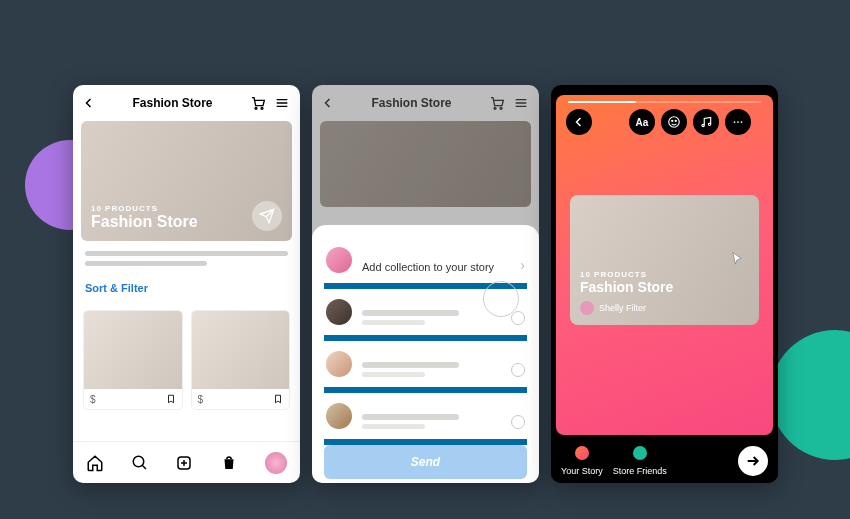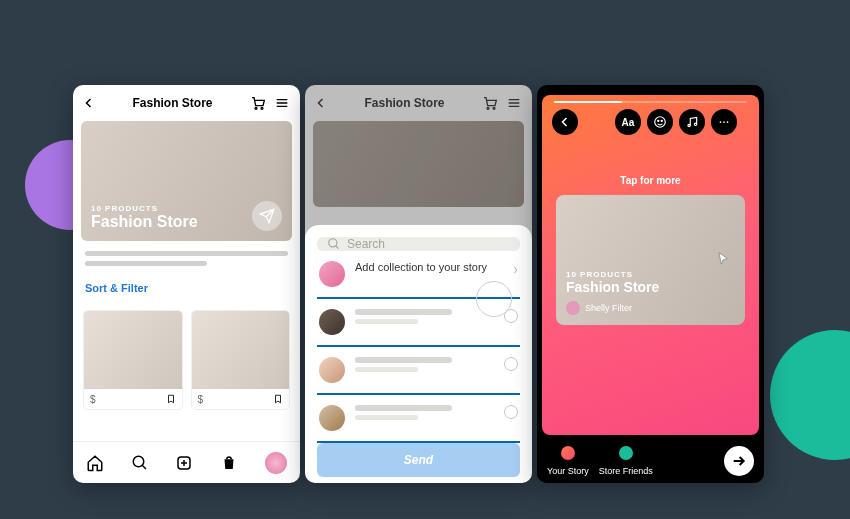--- a/index.html
+++ b/index.html
@@ -4,21 +4,21 @@
 <style>
   * { box-sizing: border-box; margin: 0; padding: 0; }
   body {
     width: 850px; height: 519px;
     background: #2f3d49;
     font-family: -apple-system, Helvetica, Arial, sans-serif;
     position: relative; overflow: hidden;
   }
   .bg-circle1 { position:absolute; width:90px; height:90px; border-radius:50%; background:#a975e3; left:25px; top:140px; }
   .bg-circle2 { position:absolute; width:130px; height:130px; border-radius:50%; background:#1abc9c; right:-50px; top:330px; }
-  .phones { position:absolute; left:73px; top:85px; display:flex; gap:5px; }
+  .phones { position:absolute; left:73px; top:85px; display:flex; gap:12px; }
   .phone { width:227px; height:398px; border-radius:10px; overflow:hidden; box-shadow:0 6px 24px rgba(0,0,0,.35); background:#fff; position:relative; }
 
   
   .p1-top { height:36px; display:flex; align-items:center; padding:0 10px; gap:8px; }
   .p1-title { flex:1; text-align:center; font-weight:700; font-size:12px; }
   .p1-hero { margin:0 8px; height:120px; border-radius:6px; background:linear-gradient(120deg,#d9cfc6,#bfb6ad); position:relative; padding:10px; color:#fff; display:flex; flex-direction:column; justify-content:flex-end; }
   .p1-hero .count { font-size:8px; letter-spacing:1px; font-weight:600; }
   .p1-hero .name { font-size:16px; font-weight:700; }
   .p1-share { position:absolute; right:10px; bottom:10px; width:30px; height:30px; border-radius:50%; background:rgba(255,255,255,.4); display:flex; align-items:center; justify-content:center; }
   .p1-lines { margin:10px 12px; }
@@ -32,21 +32,21 @@
   .p1-nav .ic { width:18px; height:18px; display:flex; align-items:center; justify-content:center; }
   .avatar-sm { width:22px; height:22px; border-radius:50%; background:radial-gradient(circle,#f7b6d2,#e27ba8); }
 
   
   .p2 { background:#bdbdbd; }
   .p2-top { height:36px; display:flex; align-items:center; padding:0 10px; gap:8px; }
   .p2-top .ttl { flex:1; text-align:center; font-weight:700; font-size:12px; color:#333; }
   .p2-hero { margin:0 8px; height:86px; border-radius:6px; background:linear-gradient(120deg,#a09891,#8e867e); filter:brightness(.85); }
   .p2-sheet { position:absolute; left:0; right:0; bottom:0; top:140px; background:#fff; border-radius:14px 14px 10px 10px; padding:12px; display:flex; flex-direction:column; }
   .p2-search { background:#ecece8; border-radius:6px; height:30px; display:flex; align-items:center; padding:0 10px; gap:6px; color:#a8a49d; font-size:12px; }
-  .p2-row { display:flex; align-items:flex-start; gap:10px; padding:10px 2px; border-bottom:2px solid #0369a1; }
+  .p2-row { display:flex; align-items:flex-end; gap:10px; padding:10px 2px; border-bottom:6px solid #0369a1; }
   .p2-row:last-of-type{border-bottom:none;}
   .p2-av { width:26px; height:26px; border-radius:50%; background:linear-gradient(135deg,#f3a6c2,#e06797); flex-shrink:0;}
   .p2-av.b{background:linear-gradient(135deg,#6e5f55,#3c332c);}
   .p2-av.c{background:linear-gradient(135deg,#f0d4c2,#c79576);}
   .p2-av.d{background:linear-gradient(135deg,#d2bfa8,#a27b4c);}
   .p2-txt { flex:1; }
   .p2-txt .l1 { height:6px; background:#d7d7d3; border-radius:3px; width:70%; margin-bottom:4px;}
   .p2-txt .l2 { height:5px; background:#e6e6e2; border-radius:3px; width:45%;}
   .p2-radio { width:14px; height:14px; border:1.5px solid #c8c8c2; border-radius:50%; }
   .p2-addlabel { font-size:11px; color:#333; flex:1; }
@@ -197,27 +197,20 @@
           <svg width="16" height="16" viewBox="0 0 24 24" stroke="#333" stroke-width="2">
             <line x1="4" y1="7" x2="20" y2="7"></line>
             <line x1="4" y1="12" x2="20" y2="12"></line>
             <line x1="4" y1="17" x2="20" y2="17"></line>
           </svg>
         </div>
     </div>
     <div class="p2-hero"></div>
 
     <div class="p2-sheet">
-      <div class="p2-search">
-        <svg width="14" height="14" viewBox="0 0 24 24" fill="none" stroke="#a8a49d" stroke-width="2">
-            <circle cx="10" cy="10" r="7"></circle>
-            <line x1="20" y1="20" x2="15" y2="15"></line>
-          </svg>
-        <span>Search</span>
-      </div>
       <div class="p2-row">
         <div class="p2-av"></div>
         <div class="p2-addlabel">Add collection to your story</div>
         <div class="p2-chev">›</div>
       </div>
       <div class="p2-row">
         <div class="p2-av b"></div>
         <div class="p2-txt">
             <div class="l1"></div>
             <div class="l2"></div>
@@ -272,21 +265,20 @@
             </svg>
           </div>
         <div class="rb">
             <svg width="14" height="14" viewBox="0 0 24 24" fill="#fff">
               <circle cx="6" cy="12" r="1.5"></circle>
               <circle cx="12" cy="12" r="1.5"></circle>
               <circle cx="18" cy="12" r="1.5"></circle>
             </svg>
           </div>
       </div>
-      <div class="p3-tap">Tap for more</div>
       <div class="p3-card">
         <div class="count">10 PRODUCTS</div>
         <div class="name">Fashion Store</div>
         <div class="author">
           <div class="av"></div>
           <span>Shelly Filter</span>
         </div>
       </div>
       <div class="p3-cursor">
           <svg width="20" height="20" viewBox="0 0 24 24" fill="#fff" stroke="#888" stroke-width="1">

